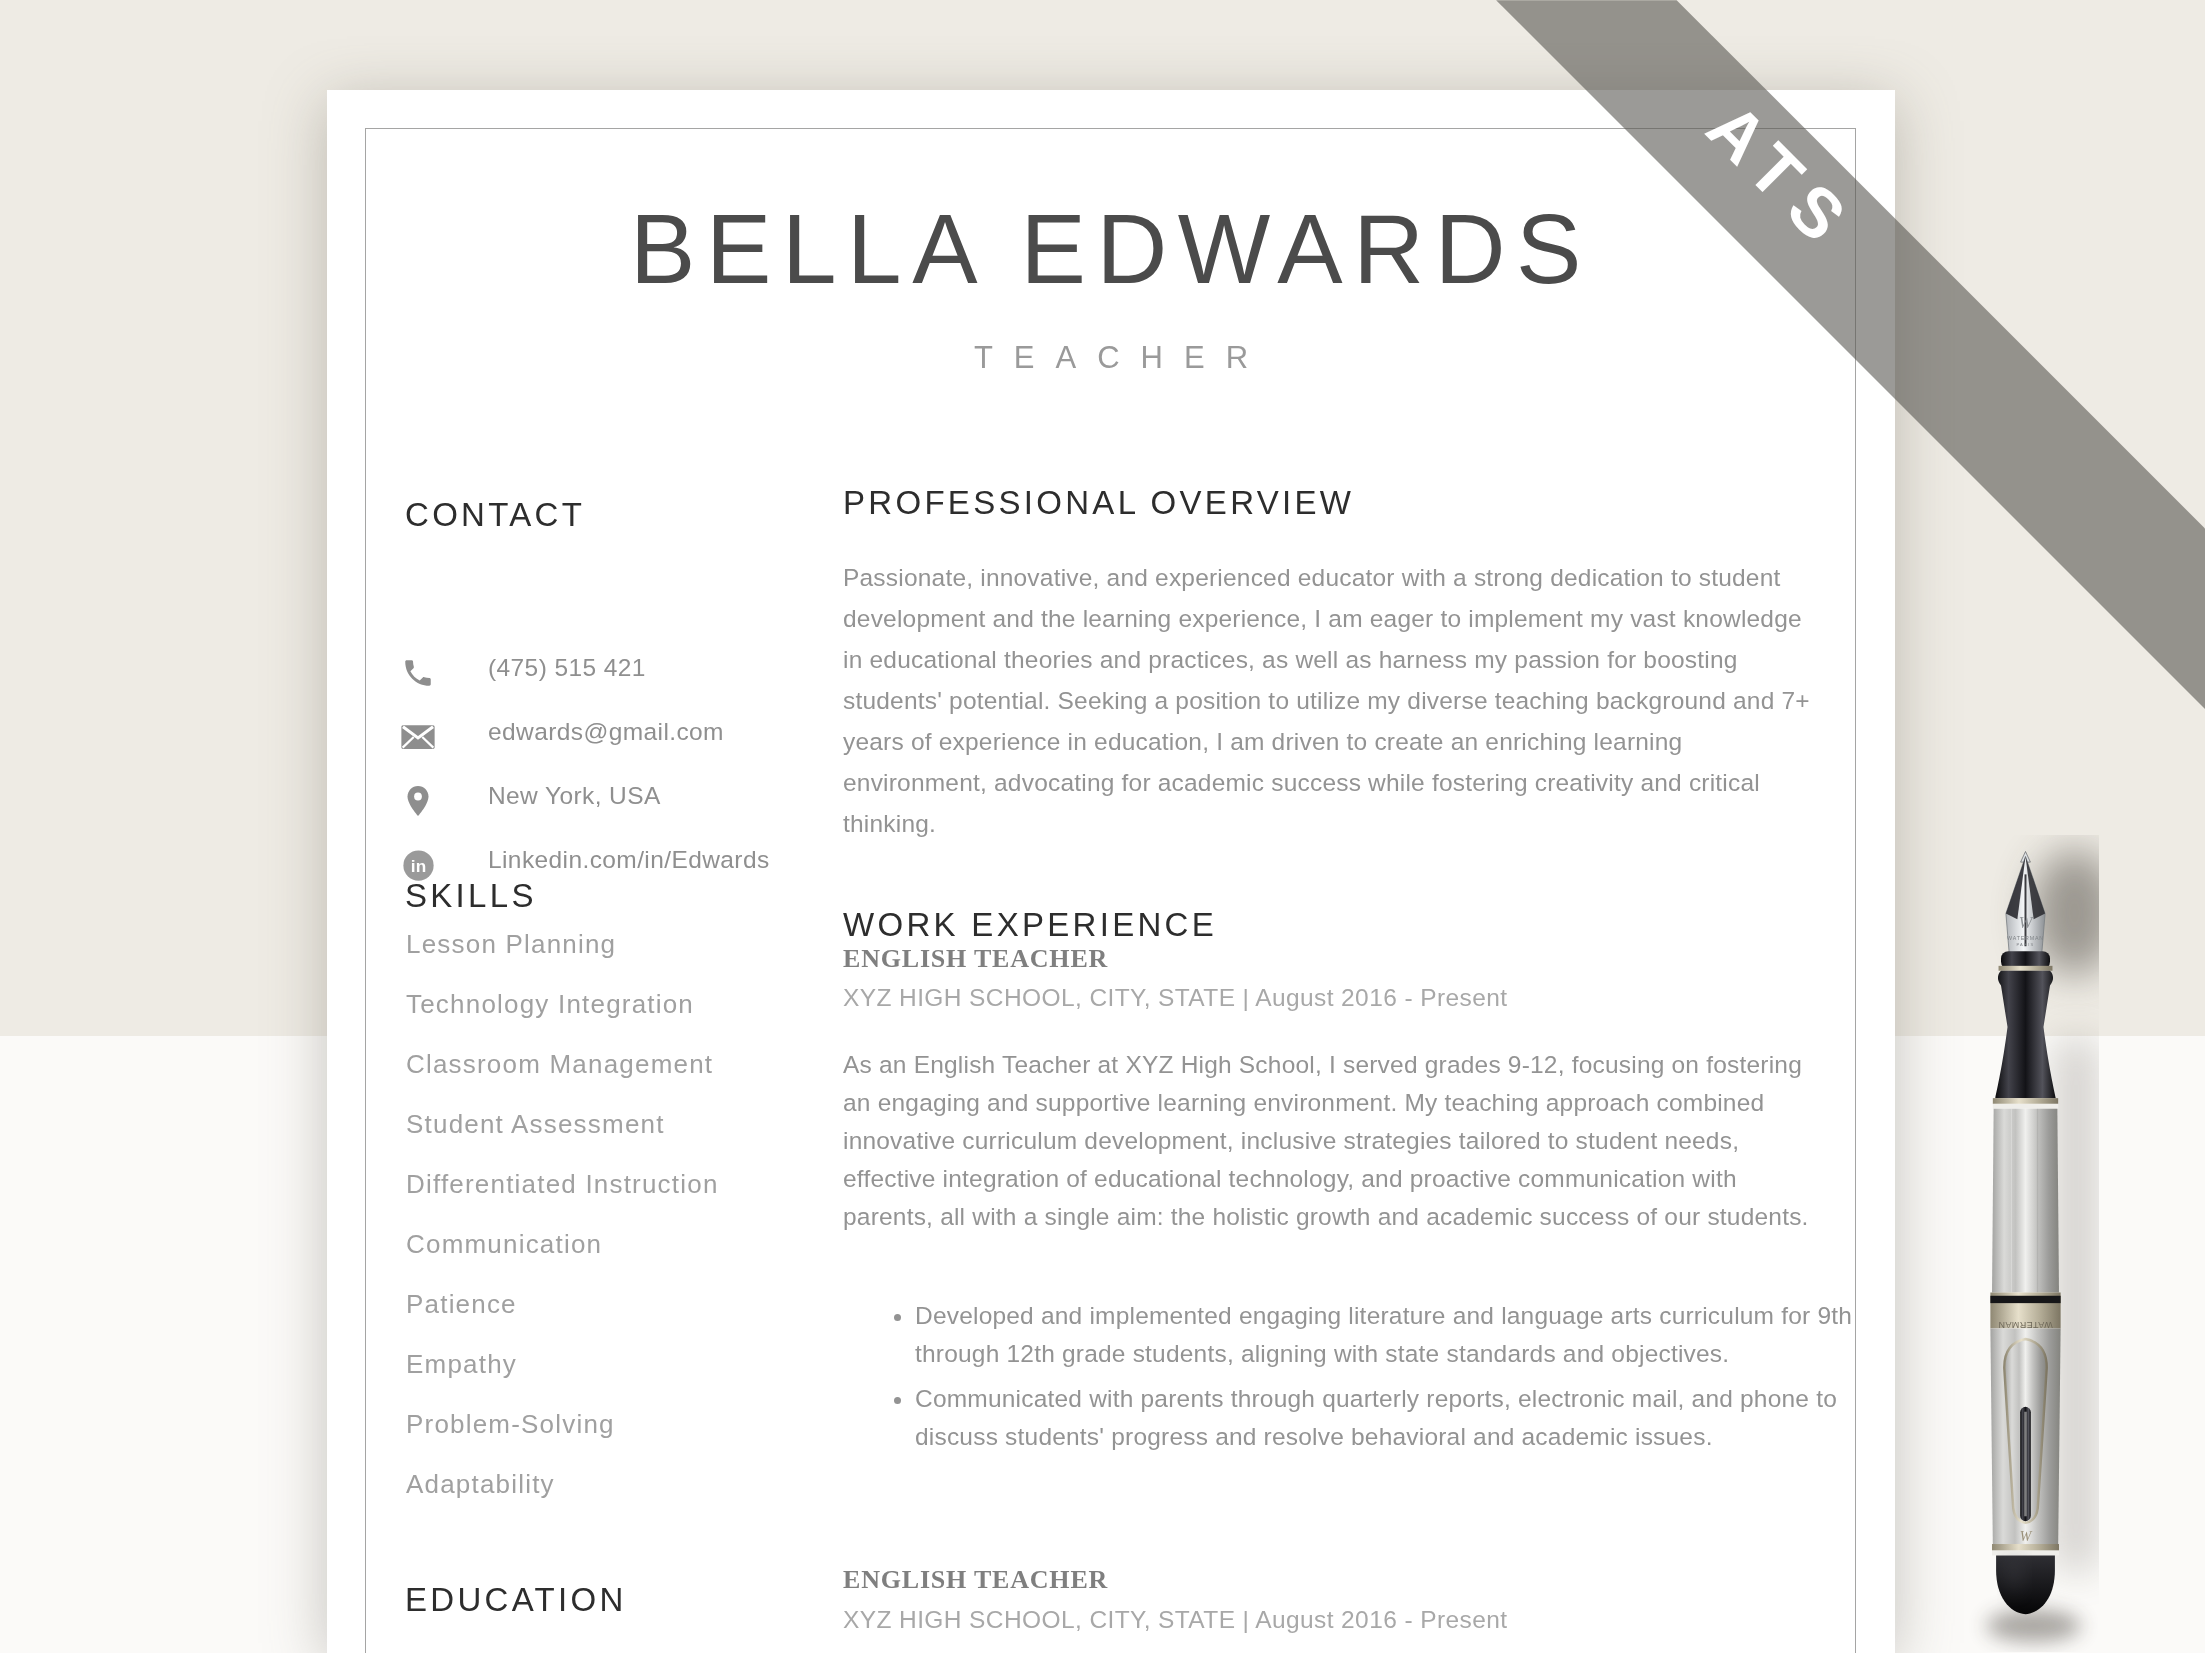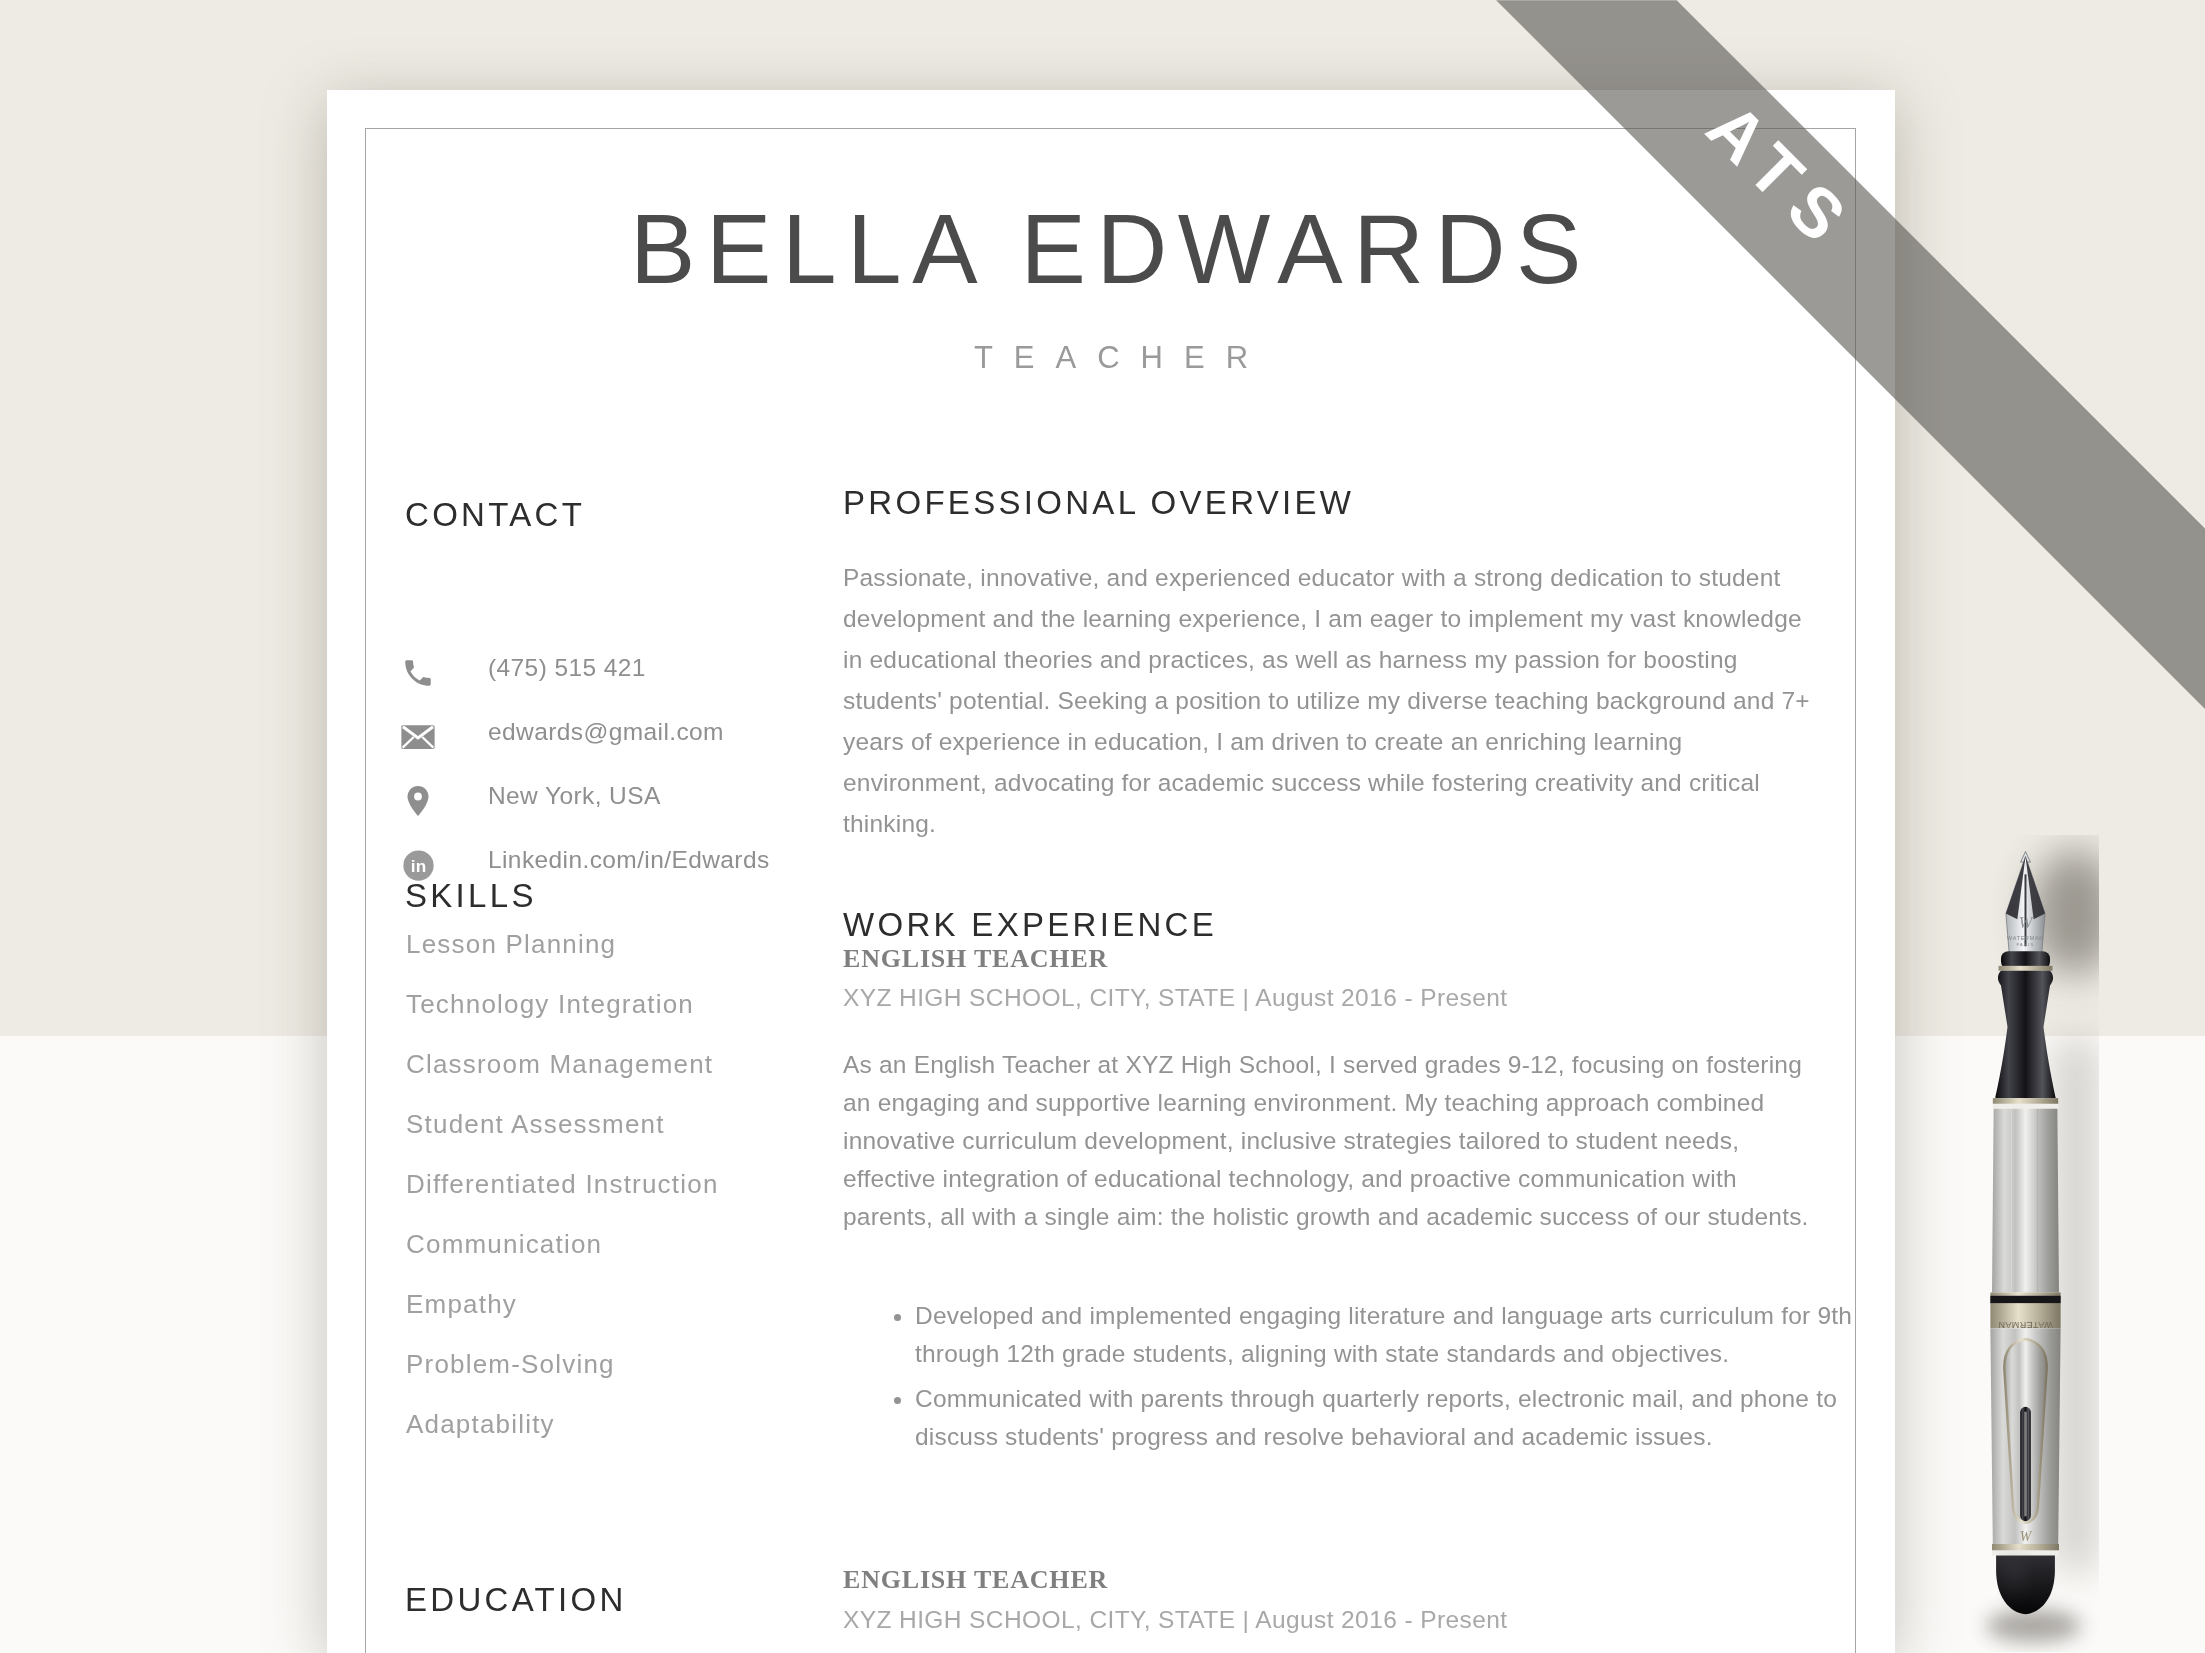--- a/index.html
+++ b/index.html
@@ -109,20 +109,21 @@
   </div>
 
   <div class="h2" style="left:78px; top:787px;">SKILLS</div>
   <ul class="skills-list">
     <li>Lesson Planning</li>
     <li>Technology Integration</li>
     <li>Classroom Management</li>
     <li>Student Assessment</li>
     <li>Differentiated Instruction</li>
     <li>Communication</li>
+    <li>Patience</li>
     <li>Empathy</li>
     <li>Problem-Solving</li>
     <li>Adaptability</li>
   </ul>
 
   <div class="h2" style="left:78px; top:1491px;">EDUCATION</div>
 
   <div class="h2" style="left:516px; top:394px;">PROFESSIONAL OVERVIEW</div>
   <div class="para overview-text">Passionate, innovative, and experienced educator with a strong dedication to student development and the learning experience, I am eager to implement my vast knowledge in educational theories and practices, as well as harness my passion for boosting students' potential. Seeking a position to utilize my diverse teaching background and 7+ years of experience in education, I am driven to create an enriching learning environment, advocating for academic success while fostering creativity and critical thinking.</div>
 

